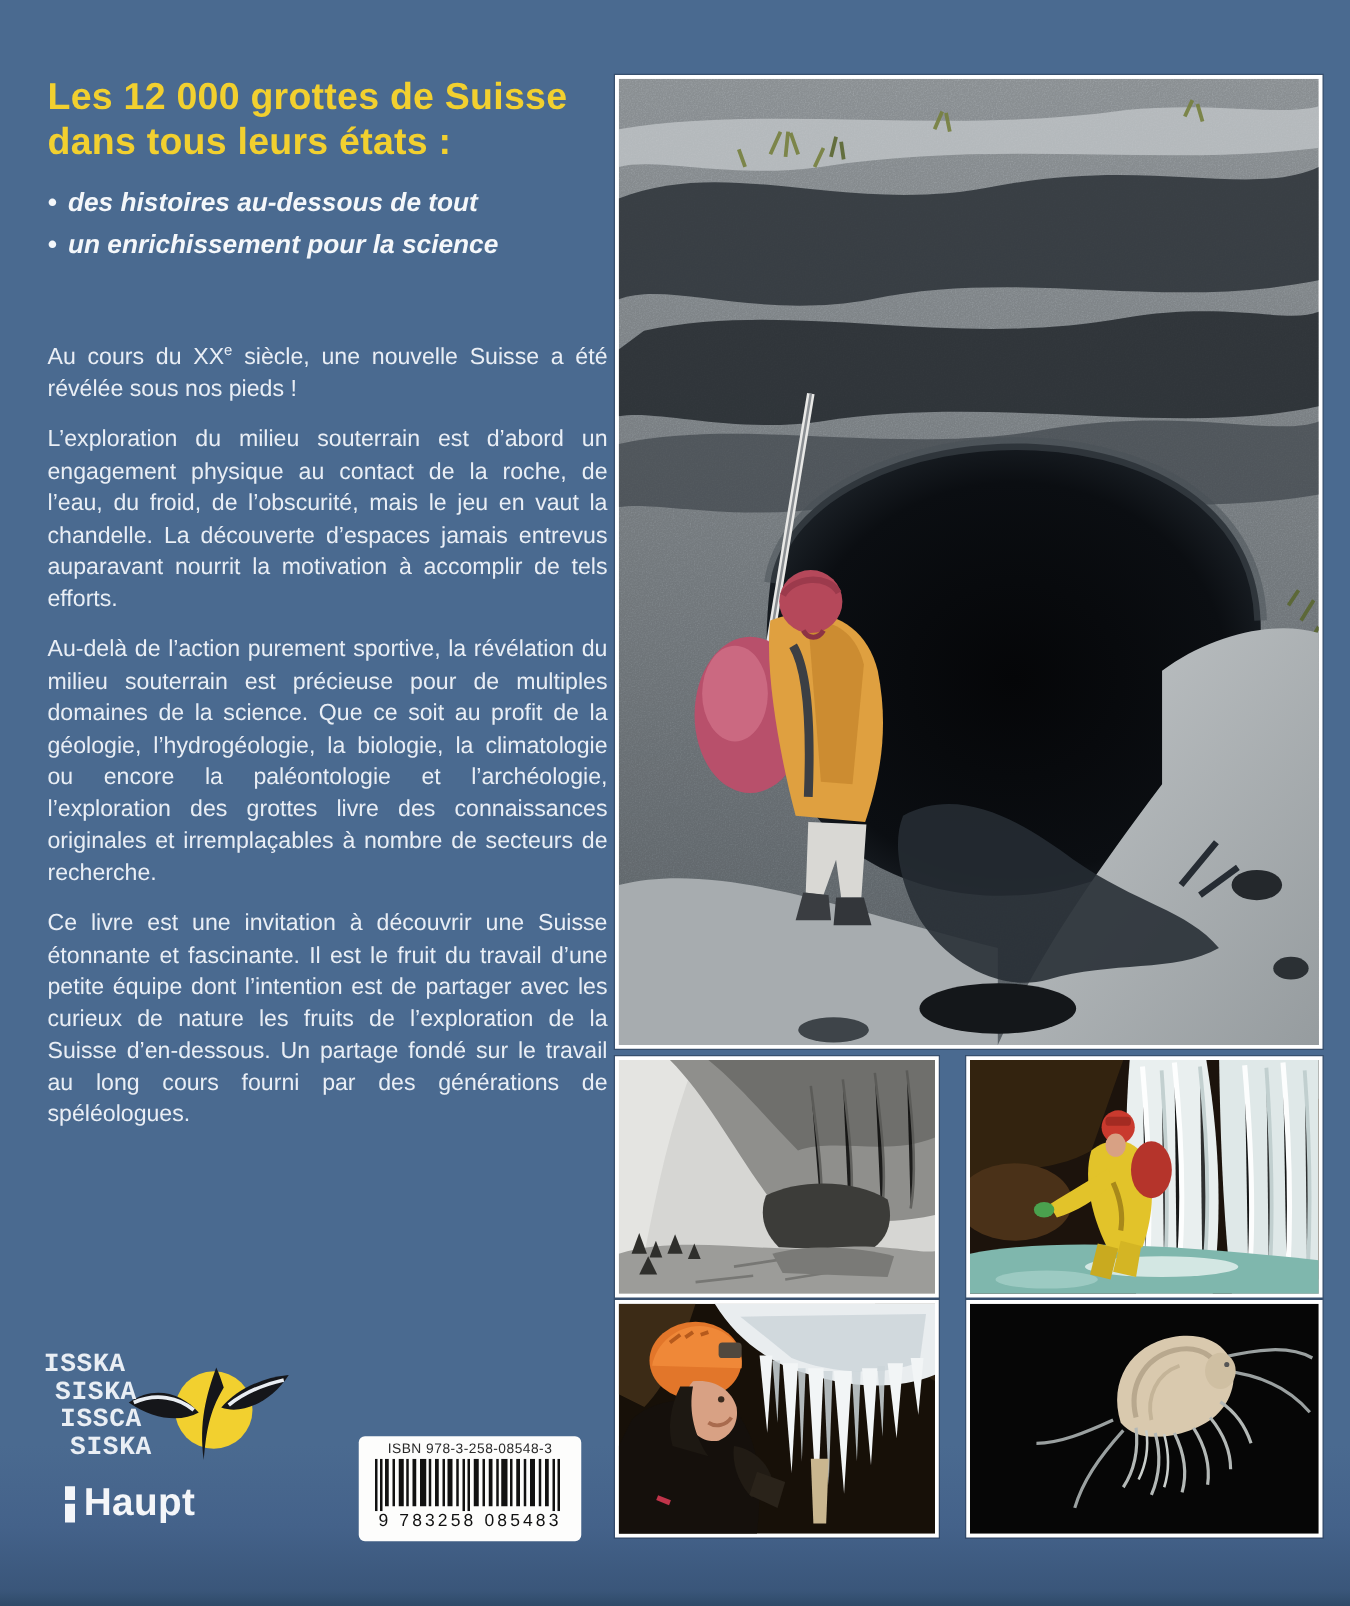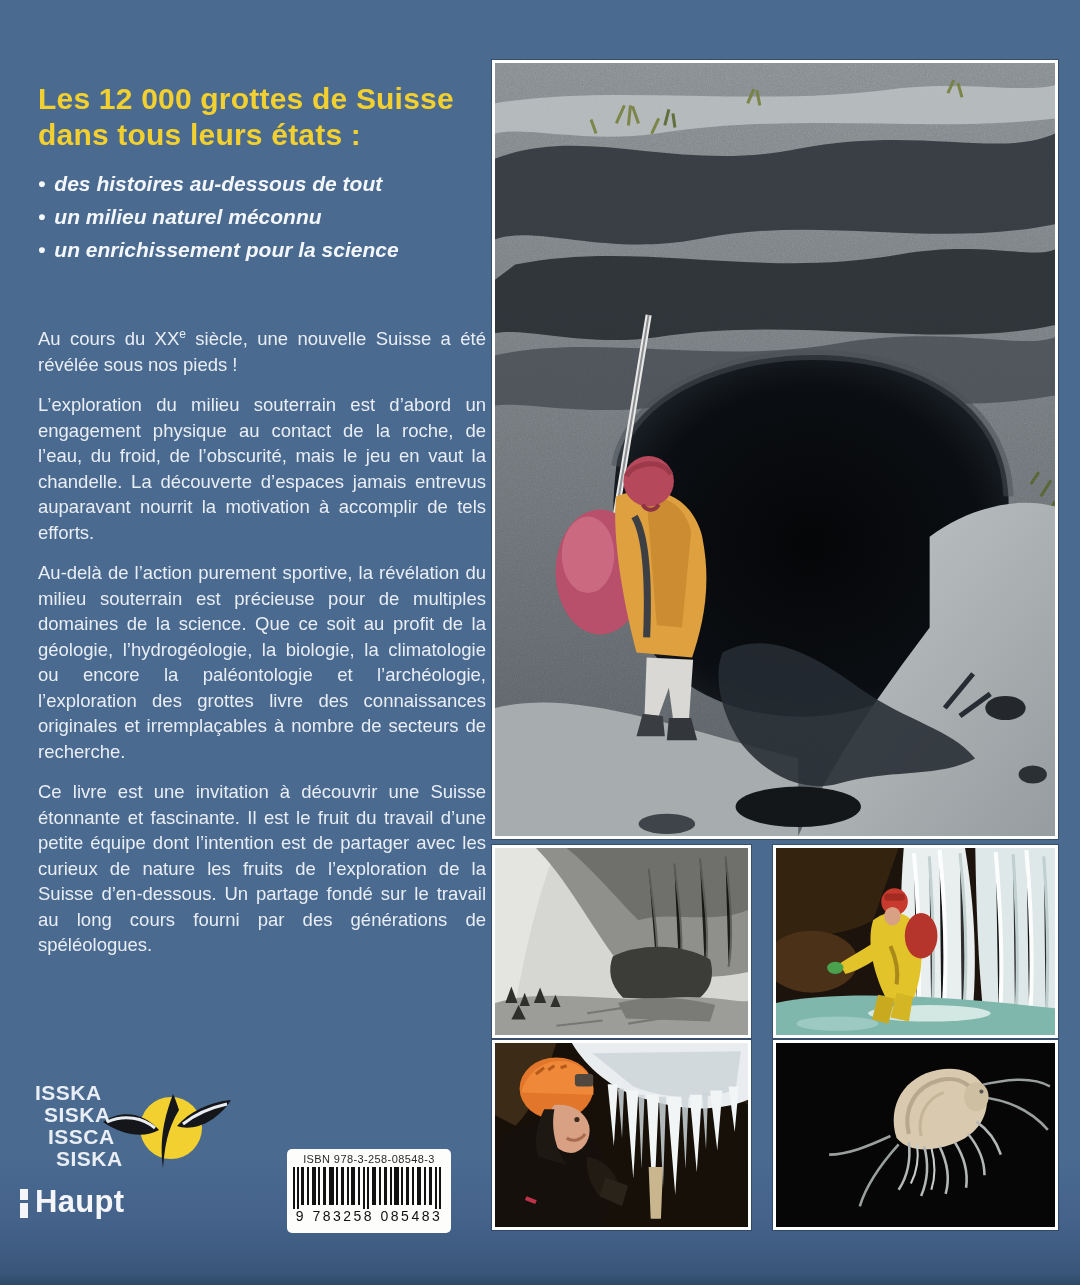--- a/index.html
+++ b/index.html
@@ -5,21 +5,21 @@
   html,body{margin:0;padding:0;background:#2c3e55;}
   .cover{
     position:relative;
     width:1080px;height:1285px;
     background:linear-gradient(180deg,#4a6a90 0%,#4a6a90 90%,#44628a 95%,#3a567a 99%,#2e4a68 100%);
     font-family:"Liberation Sans",sans-serif;
     overflow:hidden;
   }
 
   
-  .text-col{position:absolute;left:38px;top:60px;width:448px;color:#edf1f6;margin-top:21px;}
+  .text-col{position:absolute;left:38px;top:60px;width:448px;color:#edf1f6;}
   .title{color:#f2d02f;font-size:30px;line-height:36px;font-weight:700;letter-spacing:.2px;}
   .bullets{list-style:none;margin:18px 0 0;padding:0;}
   .bullets li{font-size:21px;font-weight:700;color:#f4f7fa;margin:0 0 8px;line-height:25px;font-style:italic;}
   .bullets li::before{content:"•";margin-right:9px;}
   .paragraphs{margin-top:64px;}
   .paragraphs p{margin:0 0 15px;font-size:18.5px;line-height:25.5px;text-align:justify;color:#e9eef5;}
   .paragraphs sup{font-size:12px;line-height:0;}
 
   
   .frame{position:absolute;background:#fff;padding:3px;box-shadow:0 0 0 1px rgba(20,30,45,.35);}
@@ -27,55 +27,54 @@
   .f-main {left:492px;top:60px;width:560px;height:773px;}
   .f-tl   {left:492px;top:845px;width:253px;height:187px;}
   .f-tr   {left:773px;top:845px;width:279px;height:187px;}
   .f-bl   {left:492px;top:1040px;width:253px;height:184px;}
   .f-br   {left:773px;top:1040px;width:279px;height:184px;}
   .frame .ph{width:100%;height:100%;}
 
   
   .isska{position:absolute;left:35px;top:1076px;width:210px;height:102px;}
   .isska .lines{position:absolute;left:0;top:6px;z-index:2;}
-  .isska .lines div{font-size:21px;font-weight:700;color:#e9eef4;line-height:22px;letter-spacing:.5px;}
+  .isska .lines div{font-size:21px;font-weight:700;color:#e9eef4;line-height:22px;letter-spacing:.5px;font-family:Liberation Mono, monospace;}
   .isska .l1{margin-left:0;}
   .isska .l2{margin-left:9px;}
   .isska .l3{margin-left:13px;}
   .isska .l4{margin-left:21px;}
   .isska svg{position:absolute;left:58px;top:0;}
 
   
-  .haupt{position:absolute;left:20px;top:1184px;display:flex;align-items:flex-start;}
+  .haupt{position:absolute;left:52px;top:1184px;display:flex;align-items:flex-start;}
   .haupt .bars{display:flex;flex-direction:column;margin:5px 7px 0 0;}
   .haupt .bar-a{width:8px;height:11px;background:#f4f6f9;}
   .haupt .bar-b{width:8px;height:15px;background:#f4f6f9;margin-top:3px;}
   .haupt .word{font-size:31px;font-weight:700;color:#f4f6f9;letter-spacing:.3px;}
 
   
-  .barcode{position:absolute;left:287px;top:1149px;width:164px;height:84px;background:#fdfdfc;
+  .barcode{position:absolute;left:287px;top:1149px;width:178px;height:84px;background:#fdfdfc;
            border-radius:5px;text-align:center;box-sizing:border-box;padding-top:4px;}
   .barcode .isbn-label{font-size:11px;color:#2a2a2a;letter-spacing:.4px;line-height:13px;}
   .barcode svg{margin:1px auto 0;display:block;}
   .barcode .digits{font-size:14px;color:#111;letter-spacing:2.5px;line-height:15px;}
 </style>
 </head>
 <body>
 
 <div class="cover">
 
   <div class="text-col">
     <div class="title">
       <div>Les 12 000 grottes de Suisse</div>
       <div>dans tous leurs états :</div>
     </div>
 
     <ul class="bullets">
       <li>des histoires au-dessous de tout</li>
-      <li>un milieu naturel méconnu</li>
       <li>un enrichissement pour la science</li>
     </ul>
 
     <div class="paragraphs">
       <p><span>Au cours du XX</span><sup>e</sup><span> siècle, une nouvelle Suisse a été révélée sous nos pieds !</span></p>
       <p>L’exploration du milieu souterrain est d’abord un engagement physique au contact de la roche, de l’eau, du froid, de l’obscurité, mais le jeu en vaut la chandelle. La découverte d’espaces jamais entrevus auparavant nourrit la motivation à accomplir de tels efforts.</p>
       <p>Au-delà de l’action purement sportive, la révélation du milieu souterrain est précieuse pour de multiples domaines de la science. Que ce soit au profit de la géologie, l’hydrogéologie, la biologie, la climatologie ou encore la paléontologie et l’archéologie, l’exploration des grottes livre des connaissances originales et irremplaçables à nombre de secteurs de recherche.</p>
       <p>Ce livre est une invitation à découvrir une Suisse étonnante et fascinante. Il est le fruit du travail d’une petite équipe dont l’intention est de partager avec les curieux de nature les fruits de l’exploration de la Suisse d’en-dessous. Un partage fondé sur le travail au long cours fourni par des générations de spéléologues.</p>
     </div>
   </div>

